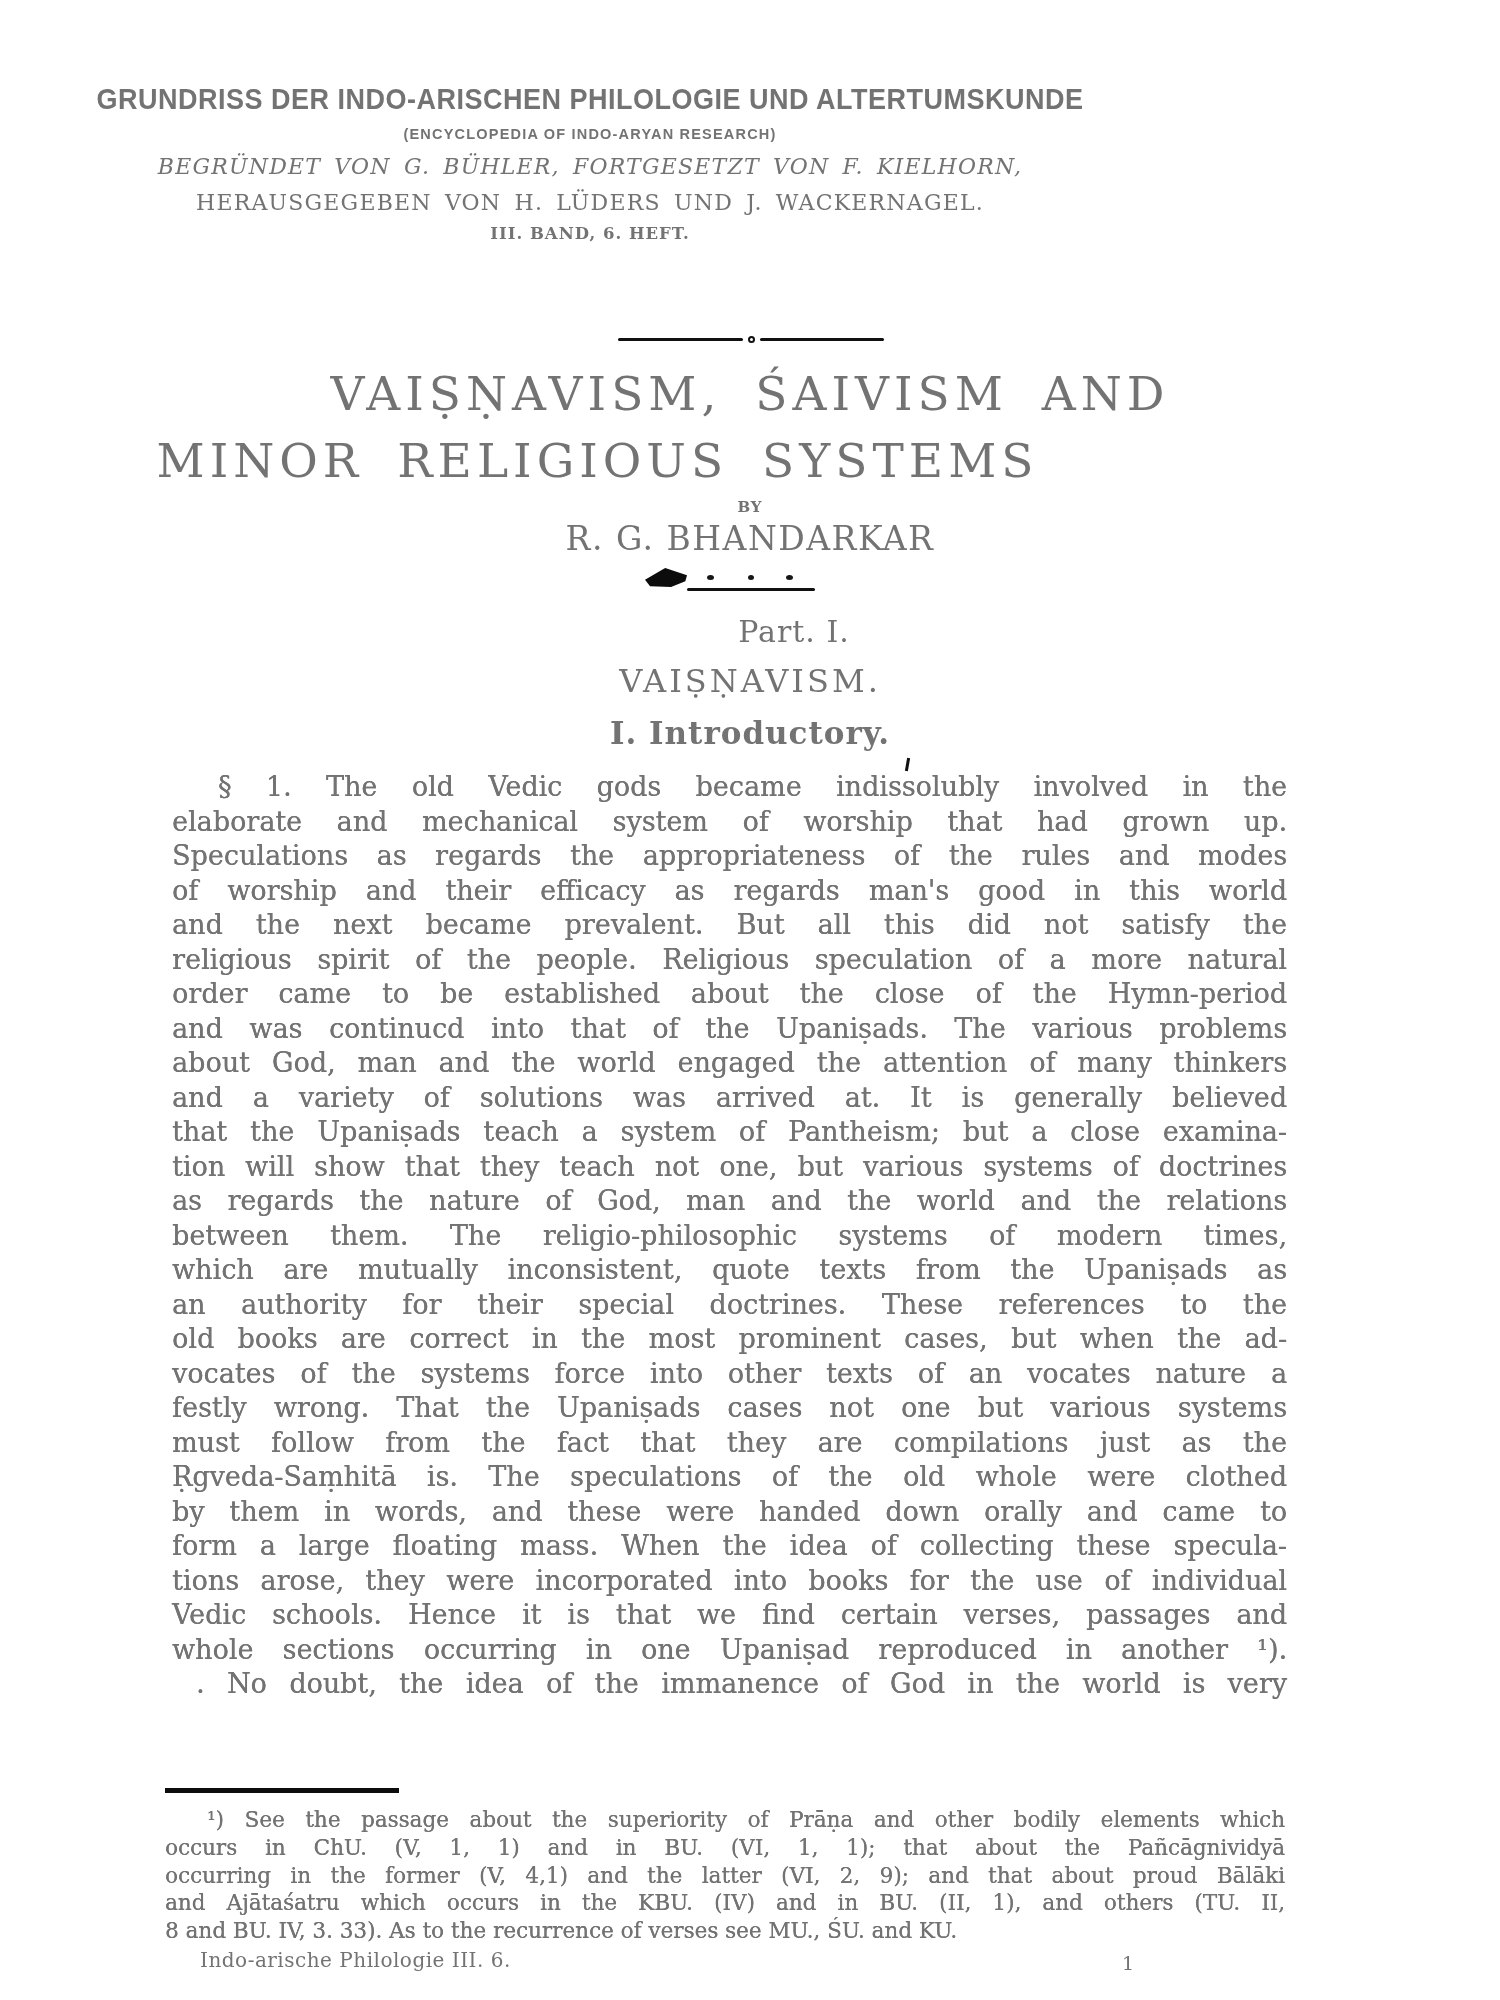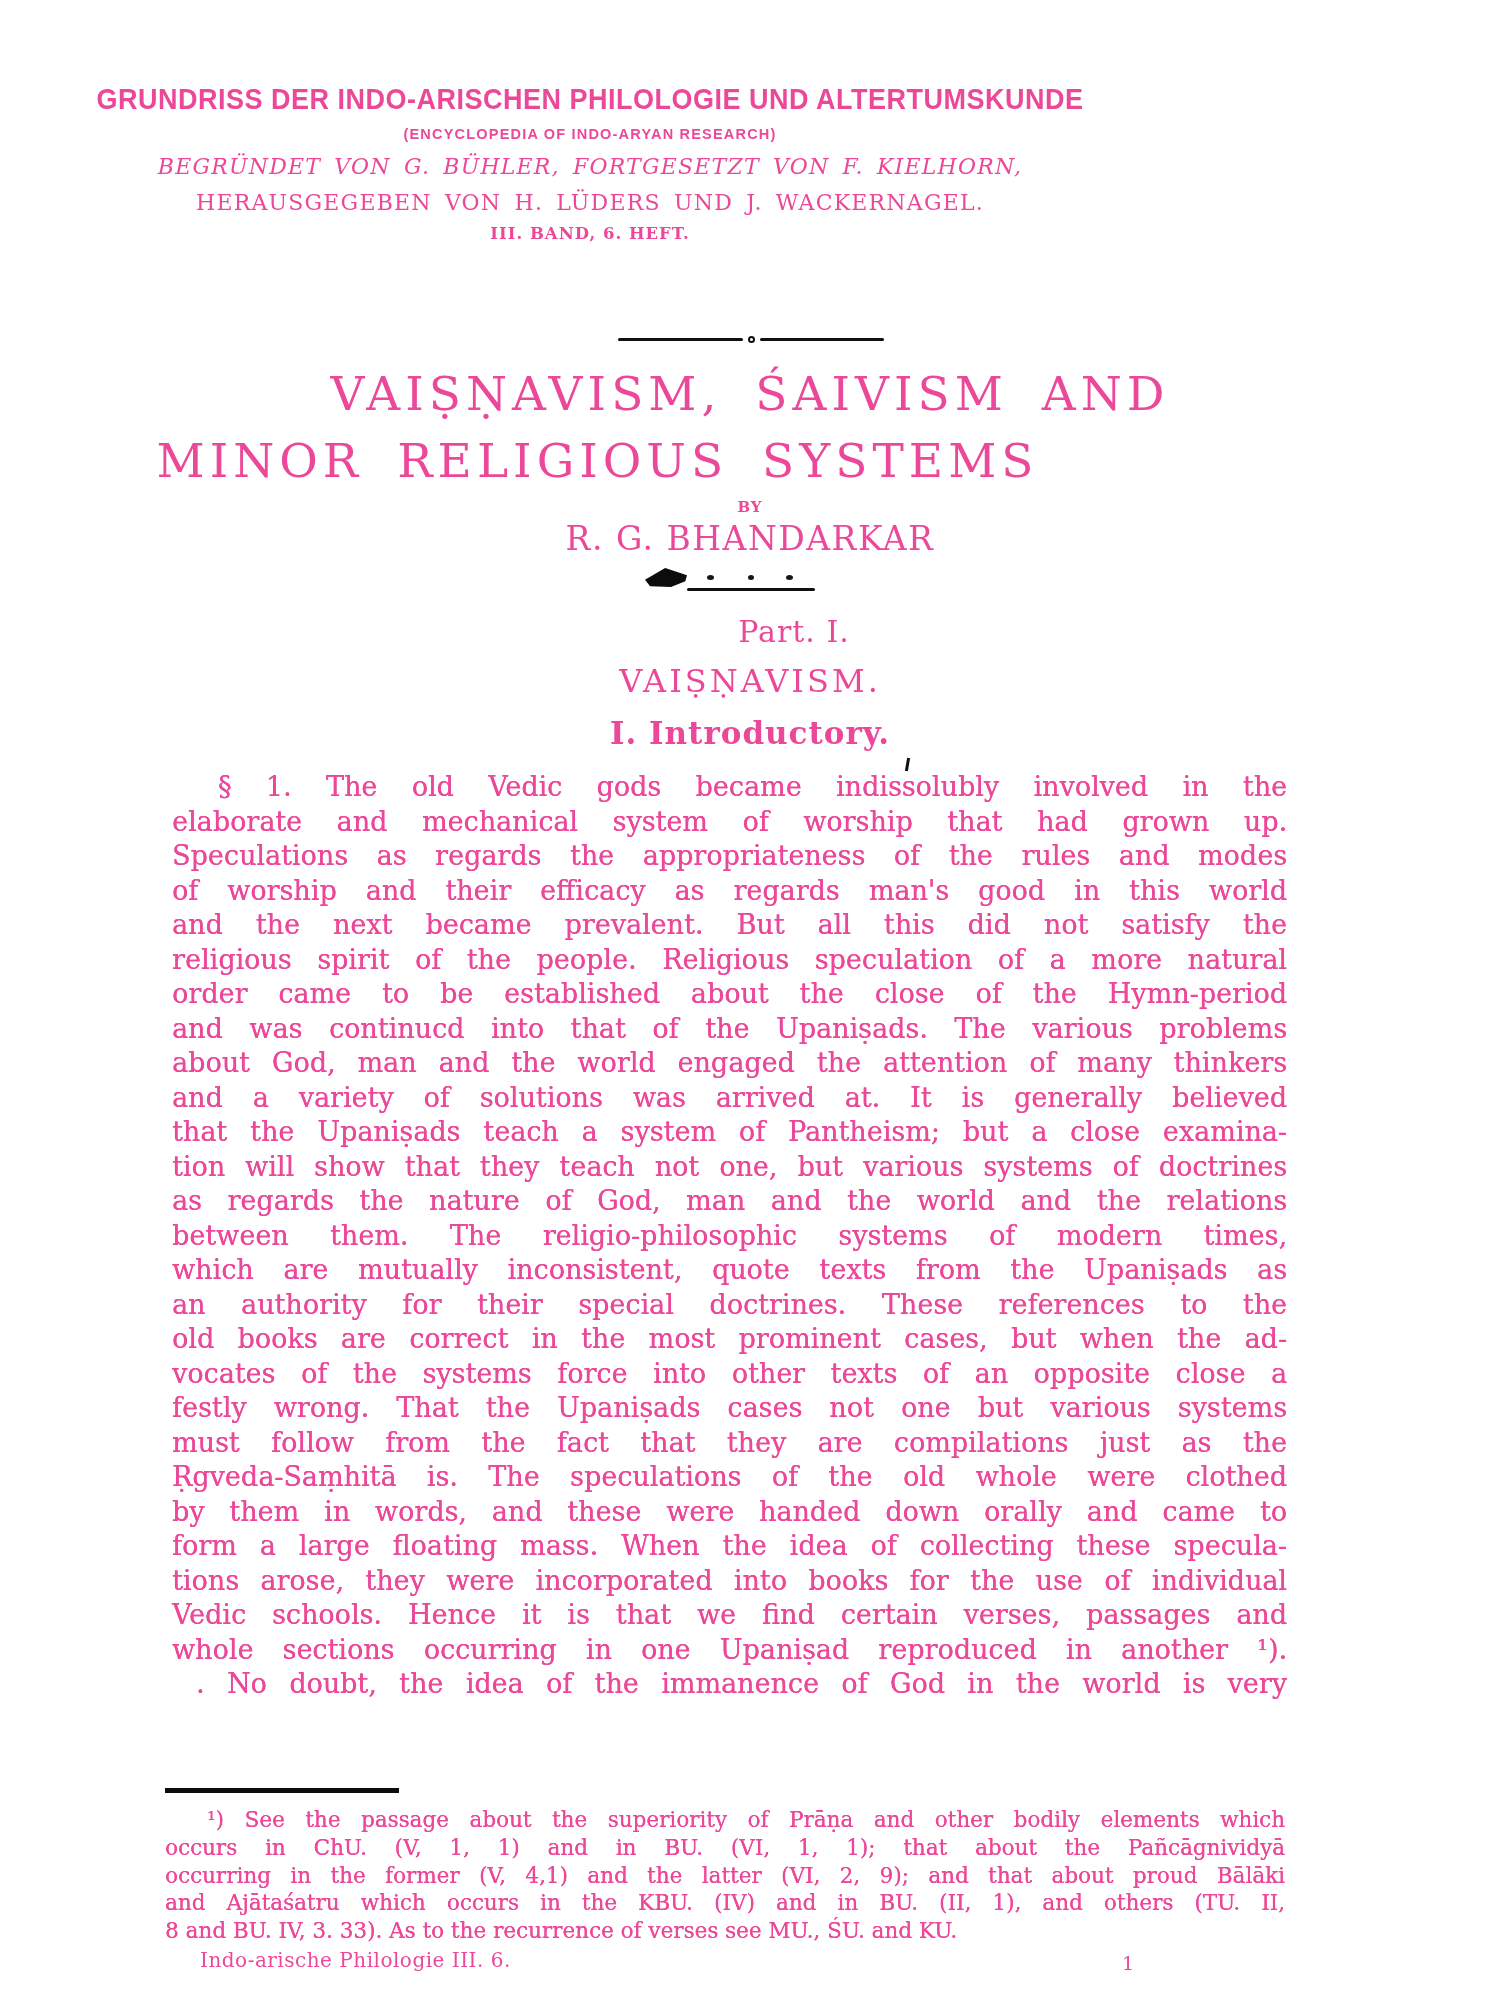--- a/index.html
+++ b/index.html
@@ -2,21 +2,21 @@
 <html><head>
 <meta charset="utf-8">
 <style>
   html,body { margin:0; padding:0; background:#e8e8e8; }
   .page {
     position: relative;
     width: 1500px;
     height: 2000px;
     margin: 0 auto;
     background: #ffffff;
-    color: #ec4899;
+    color: #737373;
     font-family: "DejaVu Serif", "Liberation Serif", serif;
     overflow: hidden;
   }
   .abs { position: absolute; }
   .ctr { text-align: center; }
 
   
   .hdr-wrap { left: 0; width: 1180px; }
   .series-title {
     top: 84px;
@@ -176,21 +176,21 @@
       <div class="line">and was continucd into that of the Upaniṣads.  The various problems</div>
       <div class="line">about God, man and the world engaged the attention of many thinkers</div>
       <div class="line">and a variety of solutions was arrived at.  It is generally believed</div>
       <div class="line">that the Upaniṣads teach a system of Pantheism; but a close examina-</div>
       <div class="line">tion will show that they teach not one, but various systems of doctrines</div>
       <div class="line">as regards the nature of God, man and the world and the relations</div>
       <div class="line">between them.  The religio-philosophic systems of modern times,</div>
       <div class="line">which are mutually inconsistent, quote texts from the Upaniṣads as</div>
       <div class="line">an authority for their special doctrines.  These references to the</div>
       <div class="line">old books are correct in the most prominent cases, but when the ad-</div>
-      <div class="line">vocates of the systems force into other texts of an opposite close a</div>
+      <div class="line">vocates of the systems force into other texts of an vocates nature a</div>
       <div class="line">festly wrong.  That the Upaniṣads cases not one but various systems</div>
       <div class="line">must follow from the fact that they are compilations just as the</div>
       <div class="line">Ṛgveda-Saṃhitā is.  The speculations of the old whole were clothed</div>
       <div class="line">by them in words, and these were handed down orally and came to</div>
       <div class="line">form a large floating mass.  When the idea of collecting these specula-</div>
       <div class="line">tions arose, they were incorporated into books for the use of individual</div>
       <div class="line">Vedic schools.  Hence it is that we find certain verses, passages and</div>
       <div class="line">whole sections occurring in one Upaniṣad reproduced in another ¹).</div>
       <div class="line indent2">.  No doubt, the idea of the immanence of God in the world is very</div>
     </div>

